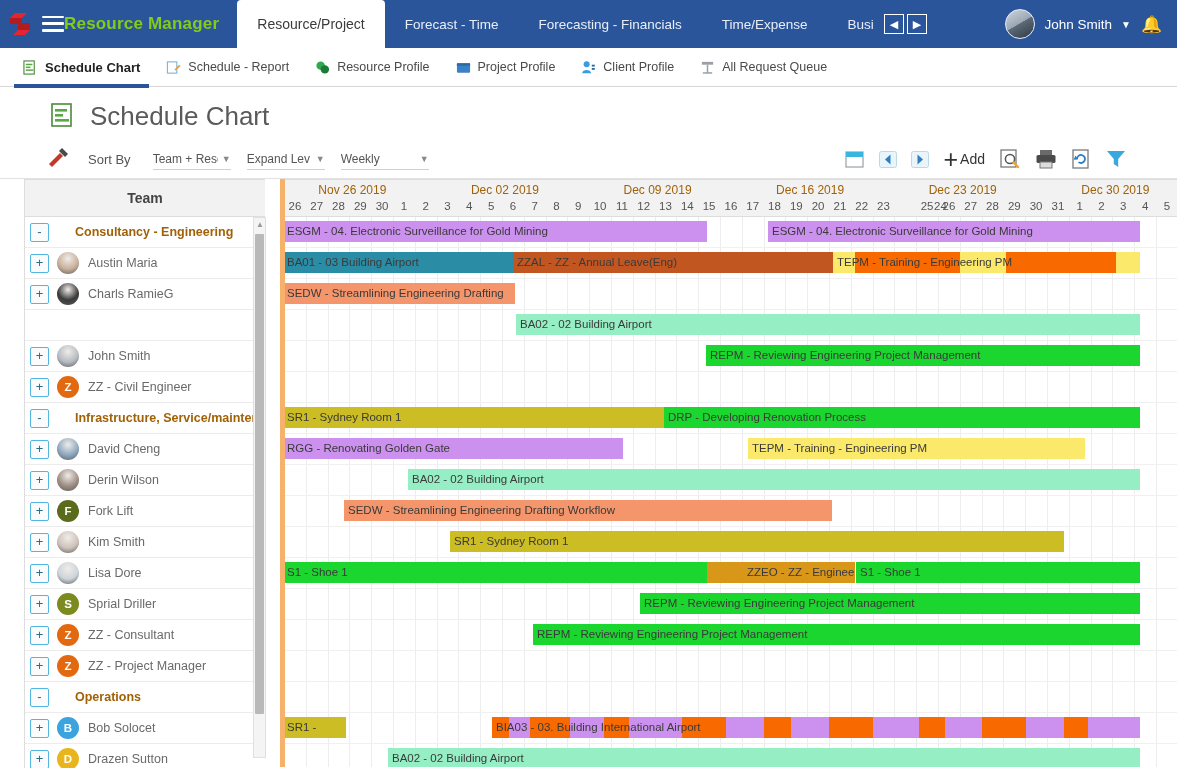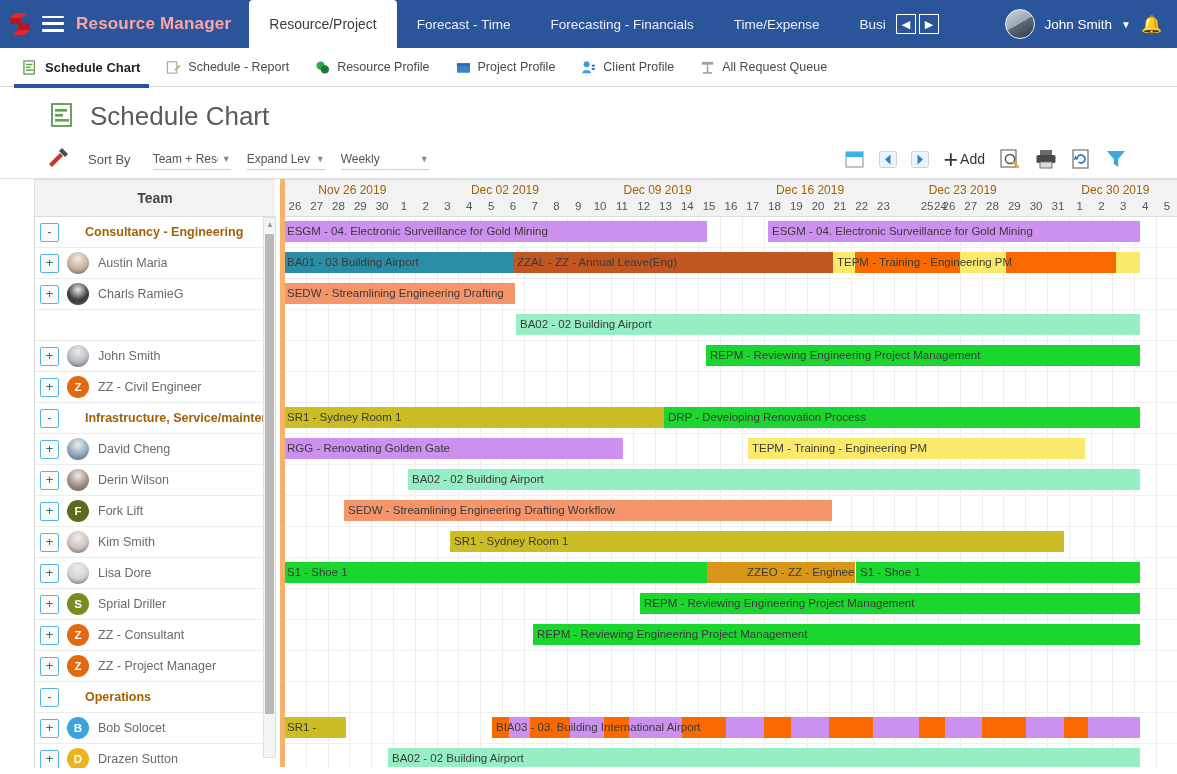--- a/index.html
+++ b/index.html
@@ -10,21 +10,21 @@
     background:#ffffff; color:#333;
     -webkit-font-smoothing:antialiased;
   }
 
   
   .topbar{
     position:relative; height:48px; background:#2b559a;
     display:flex; align-items:stretch;
   }
   .logo-box{ width:40px; display:flex; align-items:center; justify-content:center; }
-  .brand{ display:flex; align-items:center; gap:12px; padding:0 18px 1px 2px; color:#fca5a5;}
+  .brand{ display:flex; align-items:center; gap:0; padding:0 18px 1px 2px; color:#84cc16;}
   .hamburger{ width:22px; height:16px; display:flex; flex-direction:column; justify-content:space-between;}
   .hamburger i{ display:block; height:2.6px; background:#fff; border-radius:1px;}
   .brand-title{ font-size:17px; font-weight:600; letter-spacing:.2px; white-space:nowrap;}
   .mainnav{ display:flex; align-items:stretch; }
   .mainnav .tab{
     display:flex; align-items:center; padding:0 20px;
     color:#e8eef8; font-size:13.5px; white-space:nowrap; cursor:pointer;
   }
   .mainnav .tab.active{
     background:#fff; color:#3b3b3b; font-size:14px;
@@ -80,21 +80,21 @@
   .selbox.wide{ width:88px; }
   .selbox .sv{ white-space:nowrap; overflow:hidden;}
   .selbox .sc{ font-size:9px; color:#888; padding-left:4px;}
   .tool-right{ margin-left:auto; display:flex; align-items:center; gap:14px;}
   .tbtn{ cursor:pointer; display:flex; align-items:center; }
   .addbtn{ display:flex;align-items:center;gap:2px;cursor:pointer;font-size:14px;color:#333;}
   .plus{ font-size:25px; line-height:18px; font-weight:300; }
 
   
   .gantt{ position:relative; height:589px; border-top:1px solid #e2e2e2; }
-  .leftcol{ position:absolute; left:34px; top:0; width:241px; height:100%; }
+  .leftcol{ position:absolute; left:24px; top:0; width:241px; height:100%; }
   .team-head{
     height:38px; background:#f2f2f2; border:1px solid #ddd; border-right:none;
     display:flex;align-items:center;justify-content:center;
     font-size:14px;font-weight:bold;color:#444;
   }
   .team-list{ position:relative; height:551px; overflow:hidden; border-left:1px solid #ddd;}
   .trow{
     height:31px; display:flex; align-items:center;
     border-bottom:1px solid #ececec; background:#fff; position:relative;
   }

